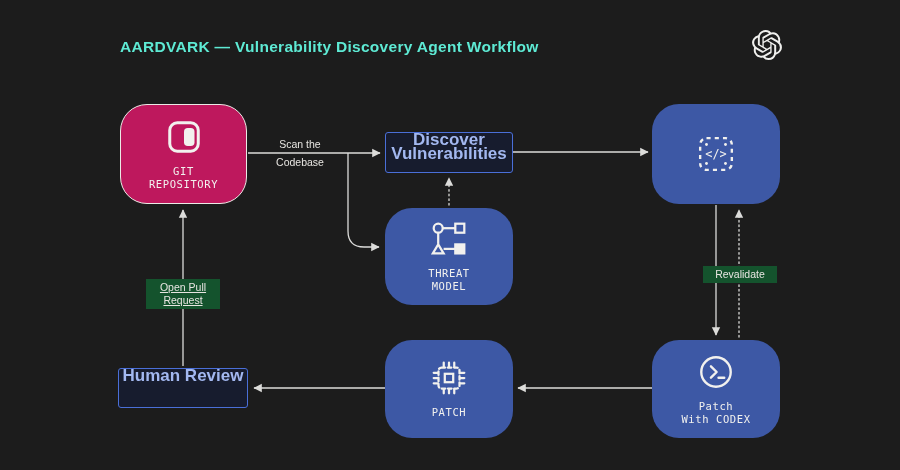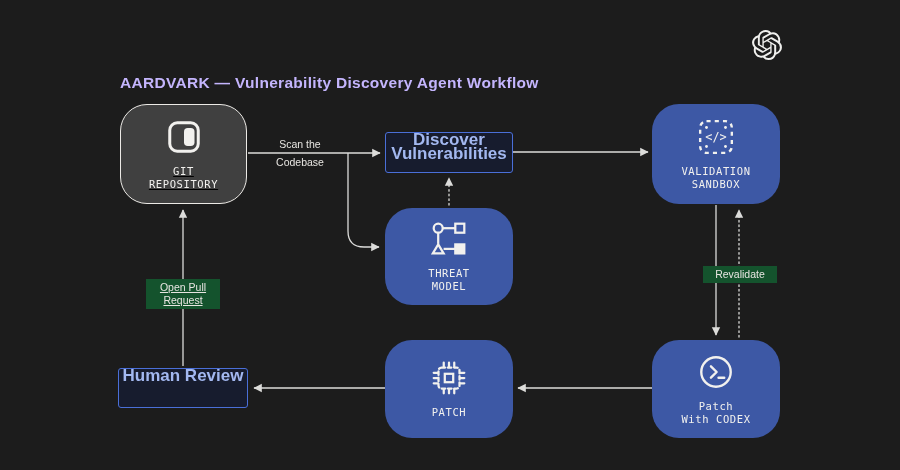--- a/index.html
+++ b/index.html
@@ -4,31 +4,31 @@
 <style>
   * { box-sizing: border-box; margin: 0; padding: 0; }
   html, body { background: #141414; }
   .canvas {
     position: relative; width: 900px; height: 470px;
     background: #1c1c1c; overflow: hidden;
     font-family: "Liberation Sans", sans-serif;
   }
   .title {
     position: absolute; left: 120px; top: 38px;
-    font-size: 15.5px; font-weight: 700; color: #c4b5fd; letter-spacing: 0.3px; margin-top: 36px;
+    font-size: 15.5px; font-weight: 700; color: #5eead4; letter-spacing: 0.3px;
   }
   .logo { position: absolute; left: 752px; top: 30px; width: 30px; height: 30px; }
   .arrows { position: absolute; left: 0; top: 0; }
 
   .node {
     position: absolute; border-radius: 27px;
     display: flex; flex-direction: column; align-items: center; justify-content: center; gap: 9px;
   }
   .node.blue { background: #3d58a5; }
-  .node.dark { background: #404040; border: 1.5px solid #eceae6; text-decoration: underline; }
+  .node.dark { background: #be185d; border: 1.5px solid #eceae6; }
   .node .icon { width: 38px; height: 38px; display: flex; align-items: center; justify-content: center; }
   .mono-label {
     font-family: "DejaVu Sans Mono", monospace; font-size: 10.5px; line-height: 13px;
     letter-spacing: 0.6px; color: #f2f1ee; text-align: center;
   }
   .mono-label span { display: block; }
 
   .bluebox {
     position: absolute; background: #171c2e; border: 1.5px solid #4a6fd8; border-radius: 3px;
     display: flex; align-items: flex-start; justify-content: center; text-align: center;
@@ -135,24 +135,20 @@
     <div class="icon">
       <svg width="38" height="38" viewBox="0 0 24 24" fill="none" stroke="#f2f1ee">
         <rect x="2" y="2" width="20" height="20" rx="4" stroke-width="1.5" stroke-dasharray="2.6 2.6"></rect>
         <circle cx="6" cy="6" r="0.9" fill="#f2f1ee" stroke="none"></circle>
         <circle cx="18" cy="6" r="0.9" fill="#f2f1ee" stroke="none"></circle>
         <circle cx="6" cy="18" r="0.9" fill="#f2f1ee" stroke="none"></circle>
         <circle cx="18" cy="18" r="0.9" fill="#f2f1ee" stroke="none"></circle>
         <text x="12" y="14.6" text-anchor="middle" font-family="DejaVu Sans Mono, monospace" font-size="7.5" fill="#f2f1ee" stroke="none">&lt;/&gt;</text>
       </svg>
     </div>
-    <div class="mono-label">
-      <span>VALIDATION</span>
-      <span>SANDBOX</span>
-    </div>
   </div>
 
   <div class="edge-label masked" id="revalidate-label">
     <span>Revalidate</span>
   </div>
 
   <div class="node blue" id="codex">
     <div class="icon">
       <svg width="38" height="38" viewBox="0 0 24 24" fill="none" stroke="#f2f1ee" stroke-width="1.5" stroke-linecap="round" stroke-linejoin="round">
         <circle cx="12" cy="12" r="9.3"></circle>

